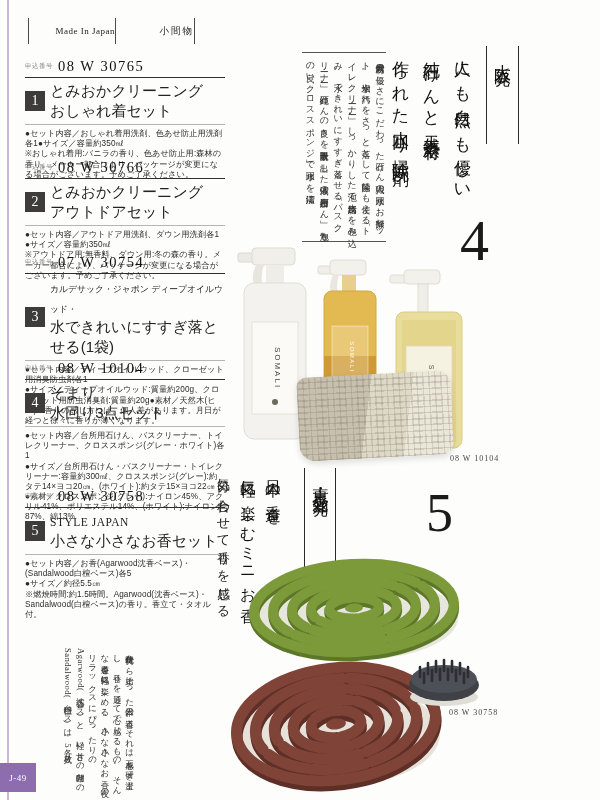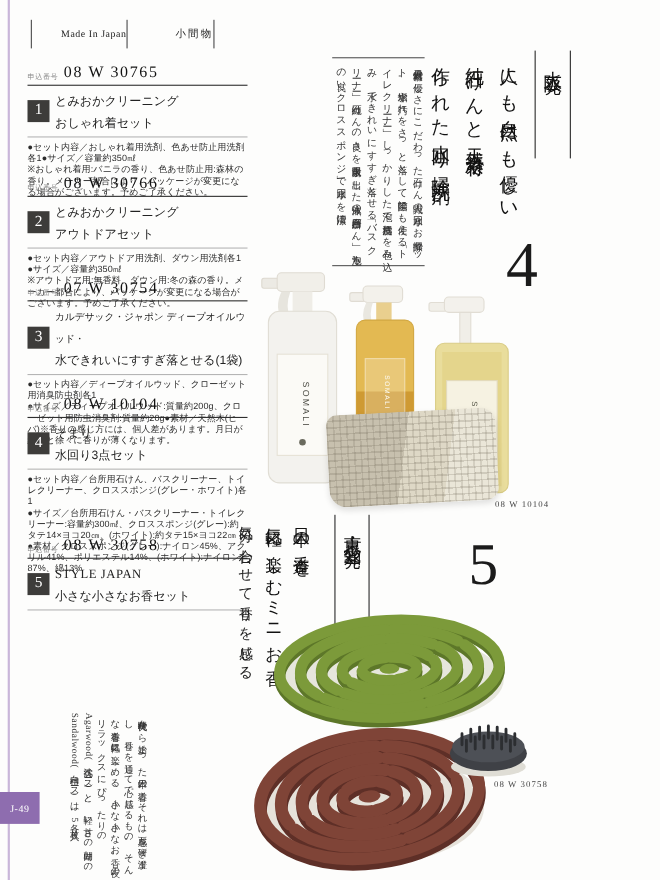--- a/index.html
+++ b/index.html
@@ -9,29 +9,29 @@
 
   
   .tabs{position:absolute;left:28px;top:18px;height:26px;display:flex;align-items:center;}
   .tabbar{width:1px;height:26px;background:#4a4a4a;}
   .tab1{width:86px;text-align:right;font-family:"Liberation Serif",serif;font-size:9px;
         letter-spacing:.5px;color:#222;}
   .tab2{width:78px;text-align:right;font-size:9.5px;letter-spacing:2px;color:#222;}
 
   
   .prod{position:absolute;left:25px;width:200px;}
-  .code-row{display:flex;align-items:flex-end;border-bottom:1px solid #2e2e2e;padding-bottom:2px;}
+  .code-row{display:flex;align-items:center;border-bottom:1px solid #2e2e2e;padding-bottom:2px;}
   .code-label{font-size:6.5px;color:#8a8a8a;margin-right:5px;letter-spacing:.5px;}
   .code{font-family:"Liberation Serif",serif;font-size:14.5px;letter-spacing:1.5px;color:#111;}
   .title-row{display:flex;align-items:center;border-bottom:.5px solid #b5b5b5;padding:3px 0 3px 0;min-height:24px;}
   .badge{flex:0 0 auto;width:20px;height:20px;background:#3d3c3a;color:#fff;display:flex;
          align-items:center;justify-content:center;font-family:"Liberation Serif",serif;
          font-size:14px;margin-right:5px;}
   .ttl{line-height:1.25;}
-  .t1,.t2{font-size:11px;color:#222;}
+  .t1,.t2{font-size:15px;color:#222;}
   .t1.small{font-size:8.8px;}
   .t1.latin{font-family:"Liberation Serif",serif;font-size:11.5px;letter-spacing:.5px;}
   .desc{margin:4px 0 0 0;font-size:8.2px;line-height:1.24;color:#2b2b2b;white-space:pre-line;
         letter-spacing:.1px;}
 
   
   .v{position:absolute;writing-mode:vertical-rl;text-orientation:mixed;}
   .origin{font-family:"Liberation Serif",serif;font-size:17px;letter-spacing:3px;color:#111;
           border-left:1px solid #2a2a2a;border-right:1px solid #2a2a2a;padding:5px 4px;}
   .head{font-family:"Liberation Serif",serif;color:#111;font-size:17px;letter-spacing:3px;}
@@ -46,21 +46,21 @@
 
   
   .cloth{position:absolute;left:298px;top:374px;width:154px;height:84px;
          border-radius:10px 14px 12px 16px;transform:rotate(-3deg);
          background:
            repeating-linear-gradient(90deg, rgba(110,102,86,.18) 0 1.5px, transparent 1.5px 6px),
            repeating-linear-gradient(0deg, rgba(110,102,86,.22) 0 1.5px, transparent 1.5px 6px),
            linear-gradient(100deg,#c7c0ae 0 45%,#ded8c6 45% 70%,#eae6d8 70% 100%);
          box-shadow:0 3px 6px rgba(0,0,0,.12);}
 
-  .footer-tab{position:absolute;left:0;top:720px;width:36px;height:29px;background:#8e6daf;
+  .footer-tab{position:absolute;left:0;top:763px;width:36px;height:29px;background:#8e6daf;
               color:#fff;font-size:9px;letter-spacing:.5px;display:flex;align-items:center;
               justify-content:center;font-family:"Liberation Serif",serif;}
   svg{position:absolute;overflow:visible;}
   svg text{font-family:"Liberation Sans",sans-serif;}
 </style>
 </head>
 <body>
 
 <div class="page">
   <div class="strip"></div>
@@ -134,20 +134,23 @@
   <div class="prod" style="top:488px">
     <div class="code-row">
       <span class="code-label">申込番号</span>
       <span class="code">08 W 30758</span>
     </div>
     <div class="title-row">
       <span class="badge">5</span>
       <span class="ttl"><span class="t1 latin">STYLE JAPAN</span><br>
         <span class="t2">小さな小さなお香セット</span></span>
     </div>
+    <p class="desc">●セット内容／お香(Agarwood沈香ベース)・(Sandalwood白檀ベース)各5
+●サイズ／約径5.5㎝
+※燃焼時間:約1.5時間。Agarwood(沈香ベース)・Sandalwood(白檀ベース)の香り。香立て・タオル付。</p>
   </div>
 
   <div class="v origin" style="left:486px;top:46px;height:88px;">大阪発</div>
   <div class="v head" style="left:451px;top:48px;">人にも自然にも優しい</div>
   <div class="v head" style="left:420px;top:48px;">純石けんと天然素材で</div>
   <div class="v head" style="left:389px;top:48px;">作られた水回り掃除洗剤</div>
   <div class="v vbody ruled" style="right:214px;top:52px;height:182px;">天然素材の優しさにこだわった石けん職人の水回りお掃除セット。水垢や汚れをさっと落として除菌にも使える「トイレクリーナー」、しっかりした泡で皮脂汚れを包み込み、水できれいにすすぎ落とせる「バスクリーナー」、純石けんの良さを最大限引き出した液体の「台所用石けん」、泡立ちの良い「クロススポンジ」で水回りを清潔に。</div>
   <div class="numeral" style="left:460px;top:212px;font-size:58px;">4</div>
 
   <svg style="left:232px;top:226px;" width="240" height="232" viewBox="0 0 240 232">

